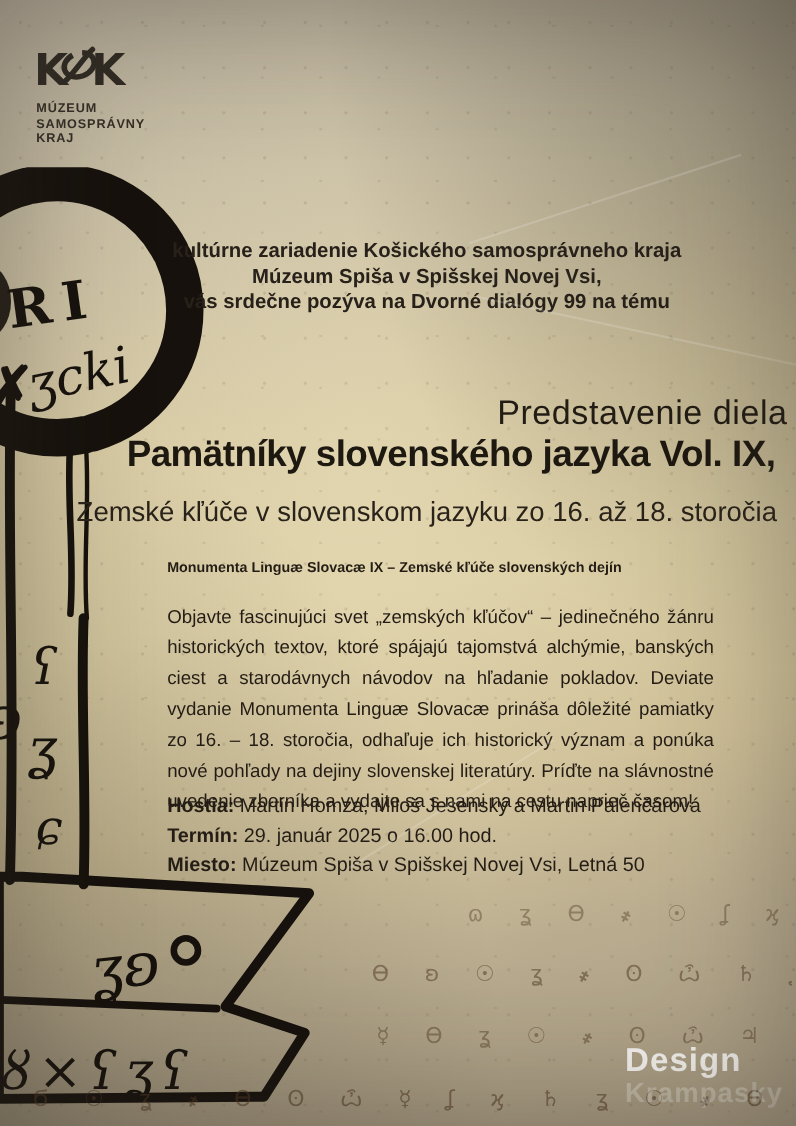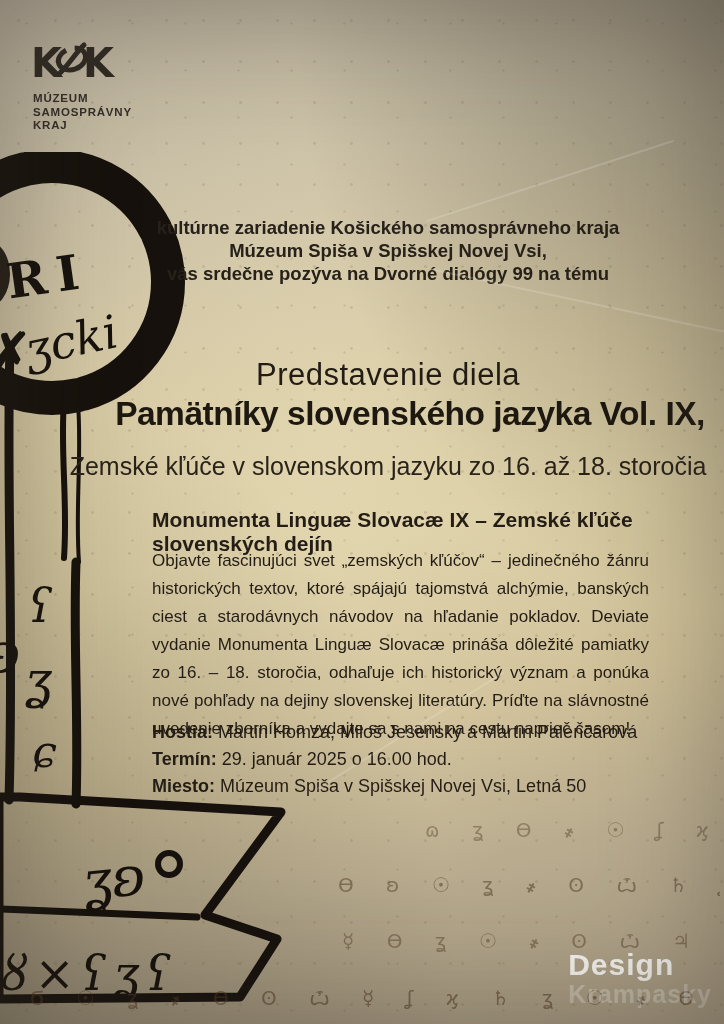--- a/index.html
+++ b/index.html
@@ -23,24 +23,24 @@
 
   
   .ksk{position:absolute;left:33px;top:38px;}
   .ksk-name{margin-top:4px;font-size:11.5px;font-weight:bold;letter-spacing:0.8px;line-height:13.5px;color:#342e26;}
   .museum{position:absolute;left:570px;top:33px;width:136px;text-align:center;}
   .museum-name{margin-top:4px;font-size:12.5px;font-weight:bold;letter-spacing:2.2px;color:#17120d;white-space:nowrap;}
 
   
   .centered{position:absolute;left:60px;right:8px;text-align:center;}
   .intro{top:216px;font-size:18.5px;font-weight:bold;line-height:23px;color:#27211a;}
-  .pretitle{top:357px;font-size:31px;font-weight:400;letter-spacing:0.5px;color:#221c14;}
+  .pretitle{top:357px;font-size:31px;font-weight:400;letter-spacing:0.5px;color:#221c14;text-align:right;}
   .main-title{top:395px;left:100px;right:4px;font-size:33.5px;font-weight:bold;letter-spacing:-0.5px;color:#1d1810;}
   .subtitle{top:452px;font-size:25px;font-weight:400;color:#2a231a;}
-  .lead{position:absolute;left:152px;top:508px;font-size:21px;font-weight:bold;color:#241d15;}
+  .lead{position:absolute;left:152px;top:508px;font-size:13px;font-weight:bold;color:#241d15;}
   .body-par{position:absolute;left:152px;top:547px;width:497px;font-size:17px;line-height:28px;text-align:justify;color:#241d15;}
   .details{position:absolute;left:152px;top:719px;font-size:18px;line-height:27px;color:#241d15;}
   .detail-label{font-weight:bold;}
   .detail-value{margin-left:5px;}
 
   
   .orn{position:absolute;right:4px;font-family:"DejaVu Sans",sans-serif;font-size:20px;letter-spacing:13px;color:#4d3622;white-space:nowrap;overflow:hidden;}
   .orn-1{top:818px;left:425px;opacity:0.40;}
   .orn-2{top:873px;left:338px;opacity:0.50;}
   .orn-3{top:929px;left:342px;opacity:0.44;}

